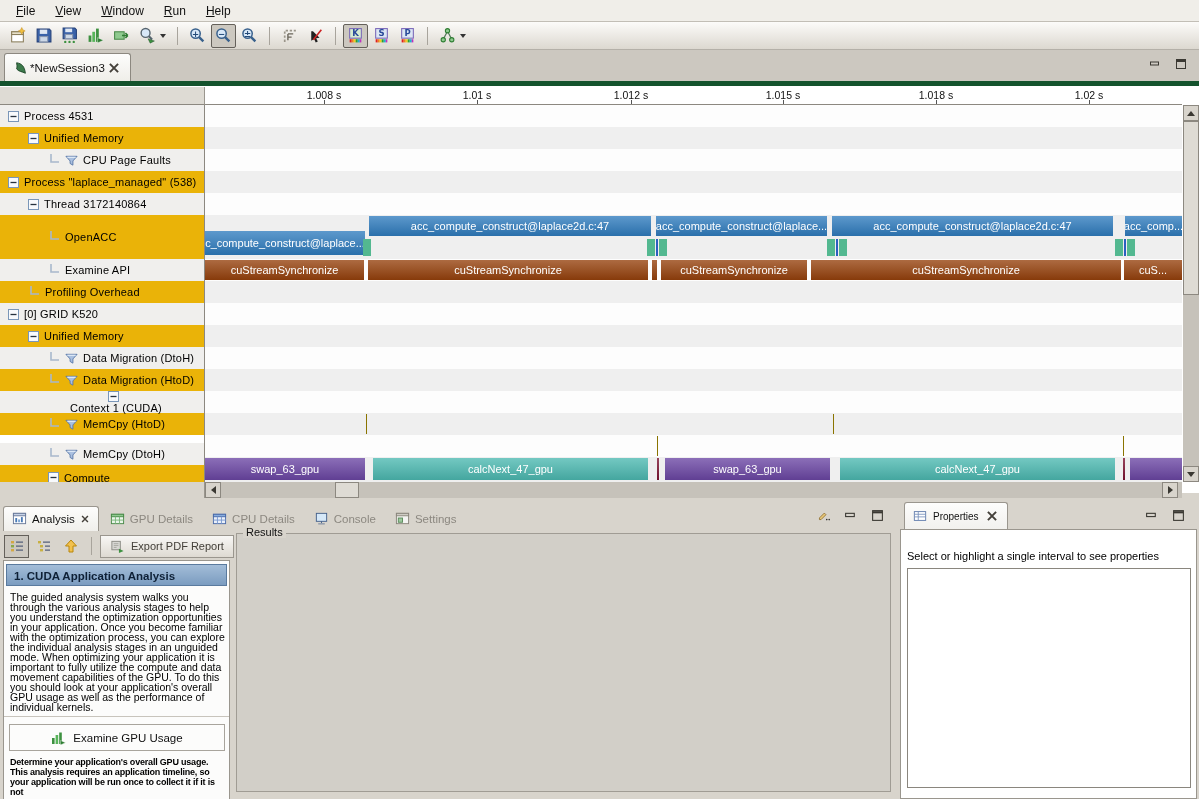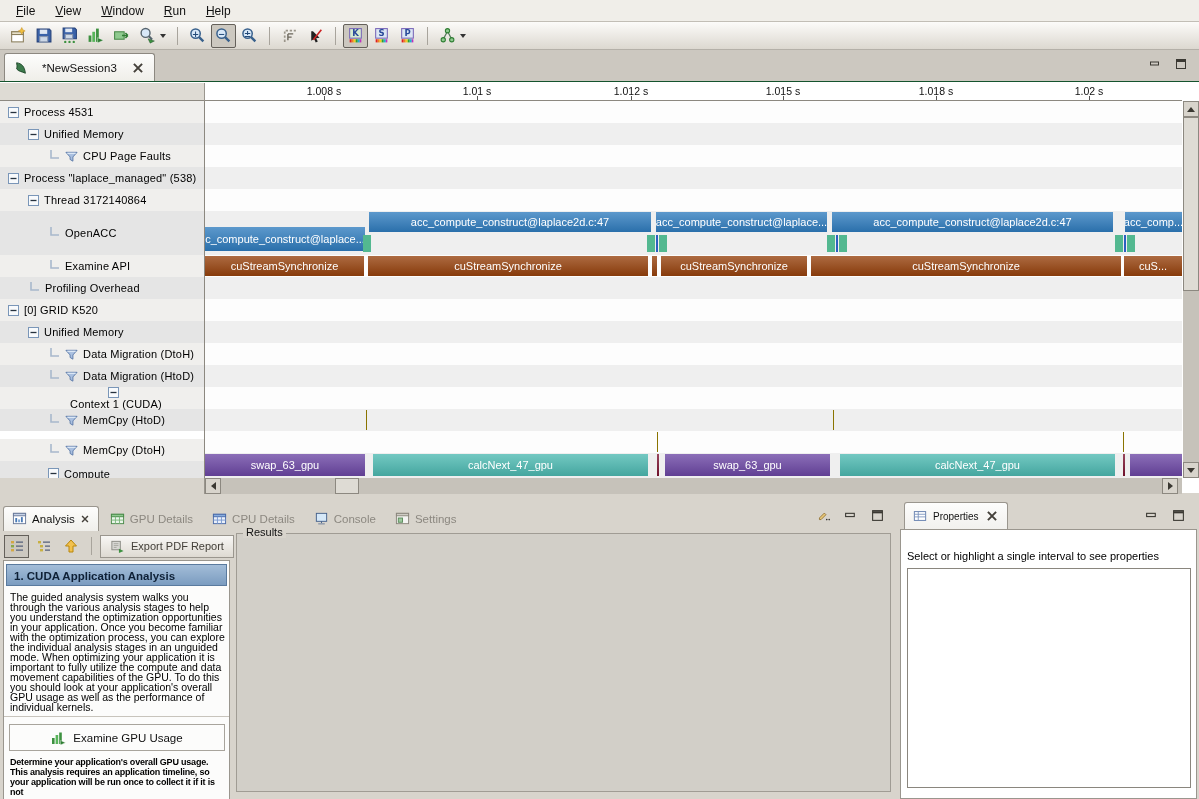--- a/index.html
+++ b/index.html
@@ -15,35 +15,35 @@
 
 #toolbar{position:absolute;top:22px;left:0;right:0;height:28px;background:linear-gradient(#fcfbf9,#dcd8d0);border-bottom:1px solid #b4b0a8;display:flex;align-items:center;padding-left:5px;gap:1px}
 .tbtn{height:24px;min-width:25px;padding:0 3px;display:flex;align-items:center;justify-content:center;border:1px solid transparent;border-radius:2px}
 .tbtn svg{width:17px;height:17px}
 .tbtn.pressed{background:#ccc8c0;border:1px solid #64605a}
 .caret{width:0;height:0;border-left:3px solid transparent;border-right:3px solid transparent;border-top:4px solid #333;margin-left:4px}
 .tsep{width:1px;height:18px;background:#a8a49c;margin:0 6px}
 
 
 #tabstrip{position:absolute;top:50px;left:0;right:0;height:31px;background:#ccc8c0}
-.etab{position:absolute;left:4px;bottom:0;height:28px;display:flex;align-items:center;gap:14px;padding:0 9px;background:linear-gradient(#fdfdfc,#efeee9);border:1px solid #8c8880;border-bottom:none;border-radius:3px 3px 0 0;font-size:11.5px}
+.etab{position:absolute;left:4px;bottom:0;height:28px;display:flex;align-items:center;gap:2px;padding:0 9px;background:linear-gradient(#fdfdfc,#efeee9);border:1px solid #8c8880;border-bottom:none;border-radius:3px 3px 0 0;font-size:11.5px}
 .etab svg{width:14px;height:14px}
 .winbtns{position:absolute;right:12px;top:8px;display:flex;gap:14px;align-items:center}
 .winbtns svg{width:12px;height:12px}
 
 
-#tl{position:absolute;top:81px;left:0;width:1199px;height:412px;background:#fff;border-top:1px solid #14532d}
+#tl{position:absolute;top:81px;left:0;width:1199px;height:412px;background:#fff;border-top:5px solid #14532d}
 #tl-corner{position:absolute;top:1px;left:0;width:205px;height:18px;background:#dedbd4;border-right:1px solid #9a968e;border-bottom:1px solid #8c8880}
 #tl-ruler{position:absolute;top:1px;left:205px;width:977px;height:18px;background:#fff;border-bottom:1px solid #8c8880}
 .rlabel{position:absolute;top:2px;transform:translateX(-50%);font-size:10.5px;color:#111;white-space:nowrap}
 .rtick{position:absolute;bottom:0;width:1px;height:4px;background:#555}
 #tl-sidebar{position:absolute;top:19px;left:0;width:205px;height:377px;border-right:1px solid #8c8880;overflow:hidden}
 #tl-plot{position:absolute;top:19px;left:205px;width:977px;height:377px;overflow:hidden;background:#fff}
 .srow{display:flex;align-items:center;background:#f0efed;letter-spacing:.2px;color:#000}
-.srow.dark{background:#e5e5e5}
+.srow.dark{background:#eab308}
 .prow{position:relative;background:#fdfdfd}
 .prow.dark{background:#efefef}
 .sic{flex:none;margin-right:5px}
 .bar{position:absolute;display:flex;align-items:center;justify-content:center;overflow:hidden;color:#fff;font-size:11px;white-space:nowrap;background-image:linear-gradient(rgba(255,255,255,.22),rgba(0,0,0,.10))}
 .lane{position:absolute;left:0;right:0}
 .mark{position:absolute;top:2px;height:17px;width:8px}
 .mline{position:absolute;top:2px;height:17px;width:2px}
 .vline{position:absolute;top:1px;bottom:1px;width:1px}
 
 

